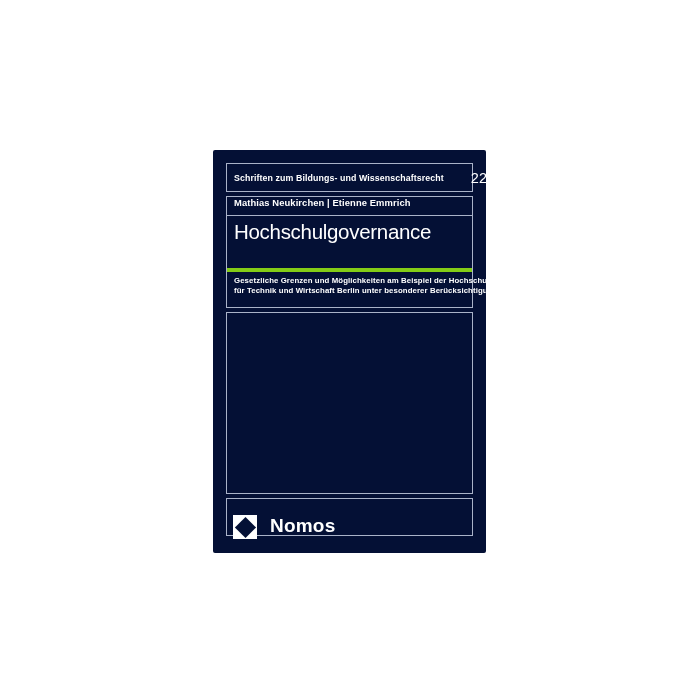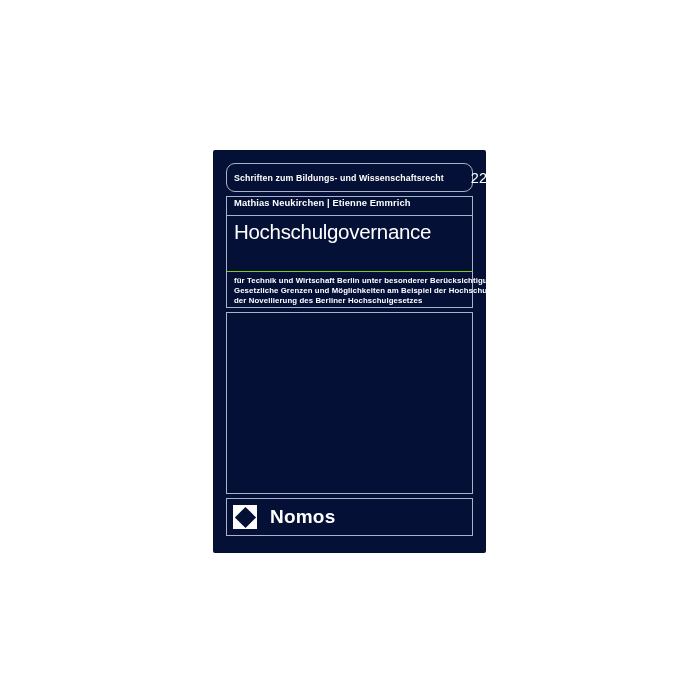--- a/index.html
+++ b/index.html
@@ -25,21 +25,20 @@
     left: 13px;
     width: 247px;
     border: 1px solid #aab3c9;
   }
 
   
   .panel-series {
     top: 13px; height: 29px;
     display: flex; align-items: center; justify-content: space-between;
     padding: 0 7px;
-    border-radius: 9px;
   }
   .series-title {
     font-size: 8.8px; font-weight: 600; letter-spacing: 0.1px;
     white-space: nowrap;
   }
   .series-number {
     font-size: 14.5px; font-weight: 400; margin-left: 27px;
   }
 
   
@@ -47,42 +46,42 @@
   .author-row {
     height: 19px;
     display: flex; 
     padding: 0 7px;
     border-bottom: 1px solid #aab3c9;
     font-size: 9.4px; font-weight: 600; letter-spacing: 0.1px;
     white-space: nowrap;
   }
   .title-area {
     height: 56px;
-    border-bottom: 1px solid #84cc16;
+    border-bottom: 4px solid #84cc16;
     padding: 4px 7px 16px 7px;
   }
   .book-title {
     font-size: 20.5px; font-weight: 400; letter-spacing: -0.3px;
     white-space: nowrap;
   }
   .subtitle-area {
     padding: 4px 8px 0 7px;
     font-size: 7.8px; font-weight: 600;
     line-height: 10px; letter-spacing: 0.1px;
   }
   .subtitle-line { white-space: nowrap; }
 
   
   .panel-body { top: 162px; height: 182px; }
 
   
   .panel-publisher {
     top: 348px; height: 38px;
-    display: flex; align-items: center;
-    padding: 8px 6px;
+    display: flex; align-items: flex-start;
+    padding: 16px 6px;
   }
   .logo-square {
     width: 24px; height: 24px;
     background: #ffffff;
     position: relative;
     flex: 0 0 auto;
   }
   .logo-diamond {
     position: absolute;
     left: 4.5px; top: 4.5px;
@@ -108,23 +107,22 @@
     </div>
 
     <div class="panel panel-main">
       <div class="author-row">
         <span>Mathias Neukirchen | Etienne Emmrich</span>
       </div>
       <div class="title-area">
         <div class="book-title">Hochschulgovernance</div>
       </div>
       <div class="subtitle-area">
+        <div class="subtitle-line">Gesetzliche Grenzen und Möglichkeiten am Beispiel der Hochschule</div>
         <div class="subtitle-line">für Technik und Wirtschaft Berlin unter besonderer Berücksichtigung</div>
-        <div class="subtitle-line">Gesetzliche Grenzen und Möglichkeiten am Beispiel der Hochschule</div>
-        <div class="subtitle-line">der Novellierung des Berliner Hochschulgesetzes</div>
       </div>
     </div>
 
     <div class="panel panel-body"></div>
 
     <div class="panel panel-publisher">
       <span class="logo-square">
         <span class="logo-diamond"></span>
       </span>
       <span class="publisher-name">Nomos</span>

